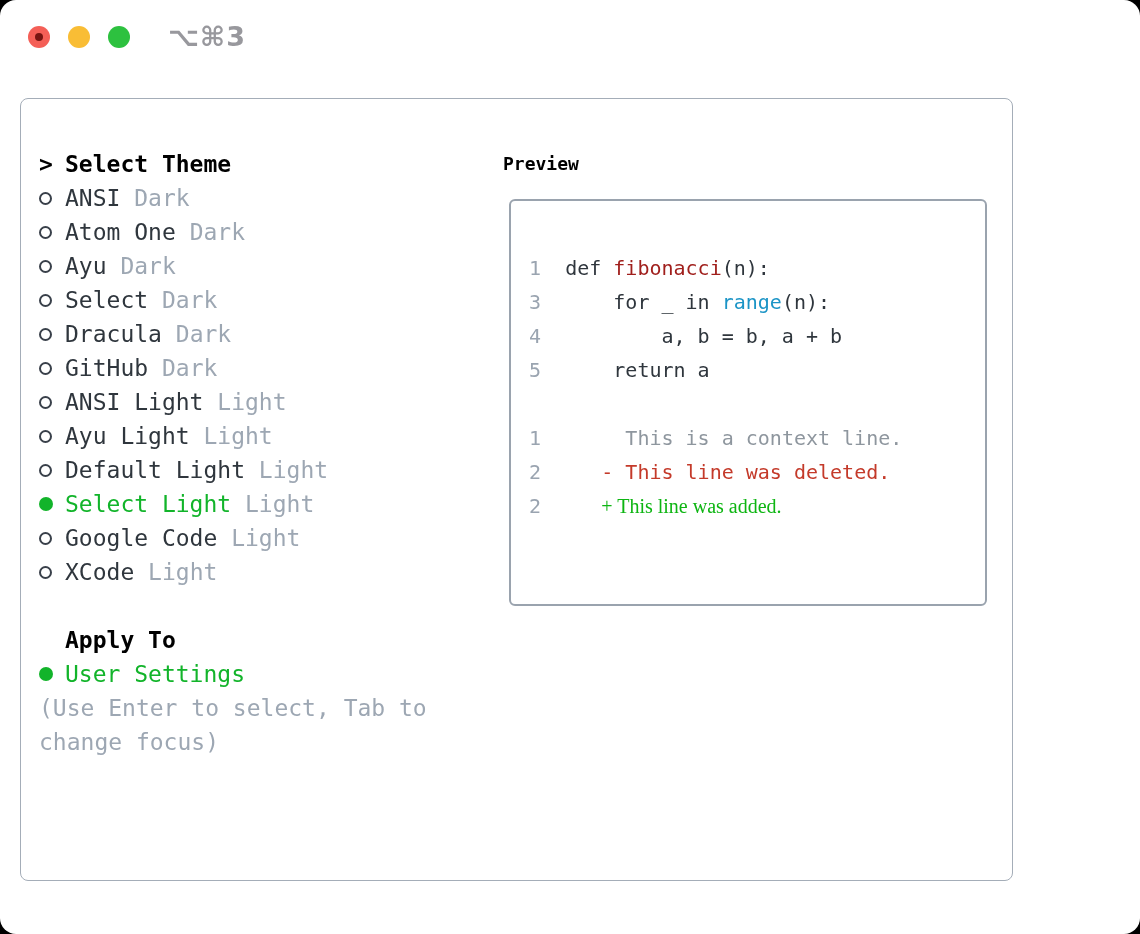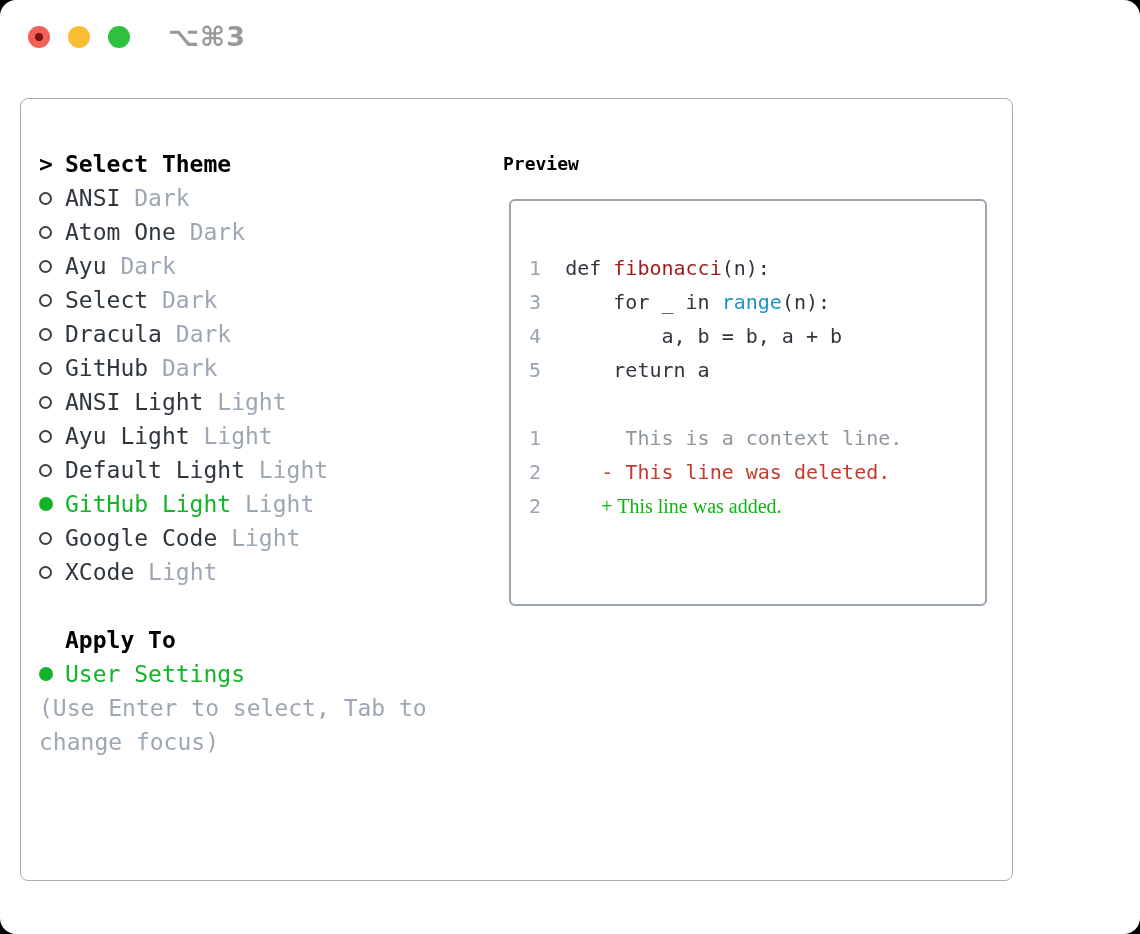--- a/index.html
+++ b/index.html
@@ -143,21 +143,21 @@
             <span class="bullet">
               <span class="circle"></span>
             </span>
             <span class="name">Default Light</span>
             <span class="variant">Light</span>
           </div>
           <div class="row theme-row selected">
             <span class="bullet">
               <span class="circle"></span>
             </span>
-            <span class="name">GitHub Light</span>
+            <span class="name">Select Light</span>
             <span class="variant">Light</span>
           </div>
           <div class="row theme-row">
             <span class="bullet">
               <span class="circle"></span>
             </span>
             <span class="name">Google Code</span>
             <span class="variant">Light</span>
           </div>
           <div class="row theme-row">

